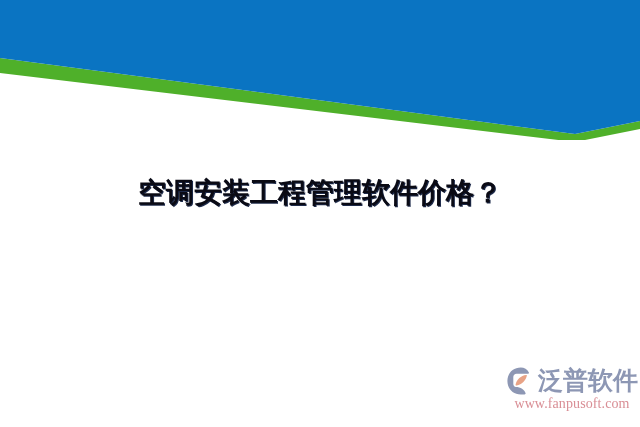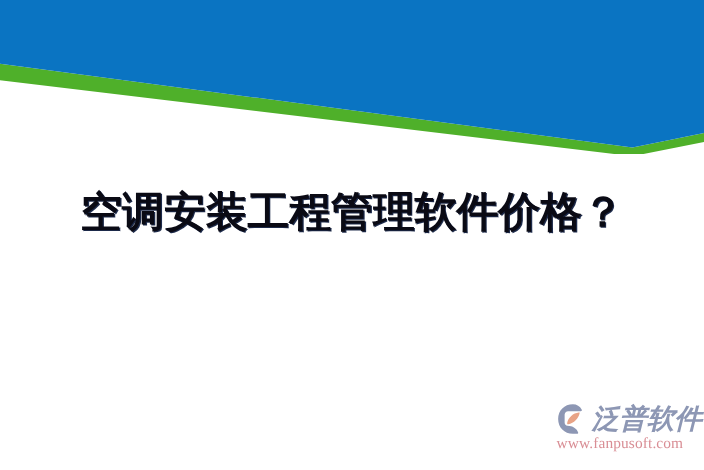--- a/index.html
+++ b/index.html
@@ -43,21 +43,21 @@
     position: absolute;
     left: 0;
     top: 168px;
     width: 640px;
     text-align: center;
   }
   .title-line {
     display: block;
     font-family: "DejaVu Sans", "Liberation Sans", sans-serif;
     font-weight: bold;
-    font-size: 38px;
+    font-size: 28px;
     line-height: 49px;
     letter-spacing: 0px;
     color: #0a0a14;
     text-shadow: 1px 1px 0 #1d2a4a;
     white-space: nowrap;
   }
 
   
   #watermark {
     position: absolute;
@@ -78,25 +78,24 @@
     margin-right: 2px;
   }
   #wm-mark svg { display: block; width: 30px; height: 30px; }
   #wm-name {
     font-family: "DejaVu Sans", "Liberation Sans", sans-serif;
     font-weight: bold;
     font-size: 25px;
     line-height: 28px;
     color: #8d97b4;
     white-space: nowrap;
-    font-style: italic;
   }
   #wm-url {
     margin-top: -2px;
-    text-align: left;
+    text-align: center;
     font-family: "Liberation Serif", "DejaVu Serif", serif;
     font-size: 14px;
     line-height: 16px;
     color: #d98e95;
     white-space: nowrap;
     letter-spacing: 0.1px;
   }
 </style>
 </head>
 <body>

